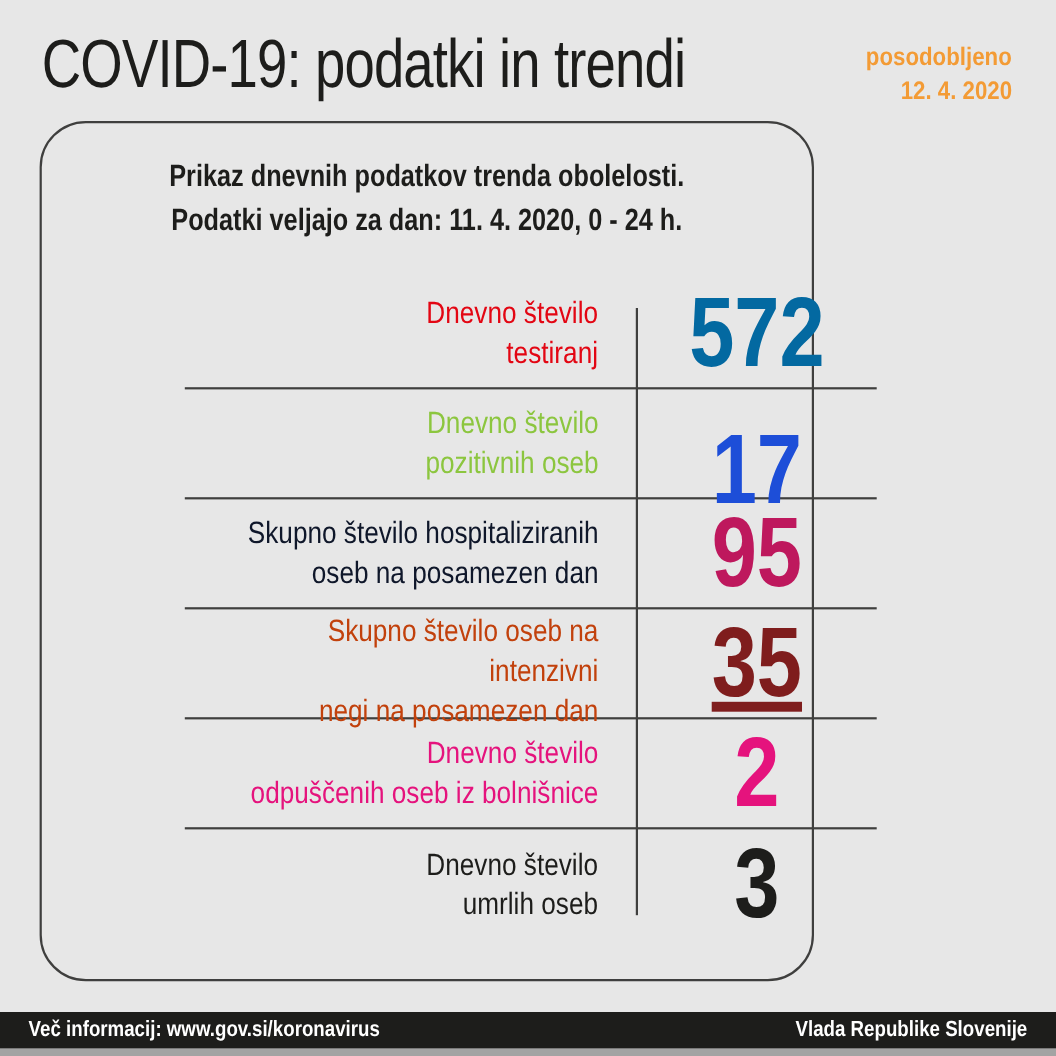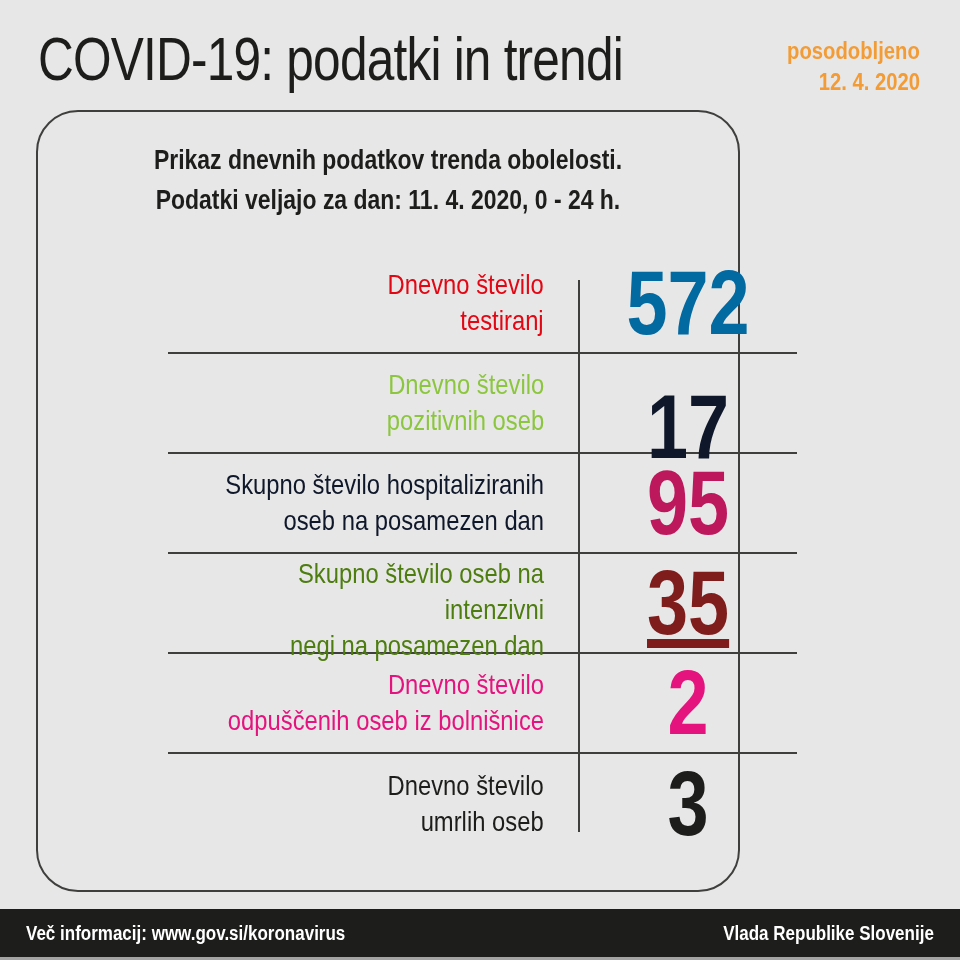--- a/index.html
+++ b/index.html
@@ -56,22 +56,22 @@
     text-align:right;font-size:28px;line-height:36px;font-weight:400;
   }
   .row .label .squeeze{display:inline-block;transform:scaleX(0.85);transform-origin:right center;}
   .row .value{
     flex:1;display:flex;align-items:center;justify-content:center;
     font-size:90px;font-weight:700;line-height:1;
   }
   .row .value .squeeze{display:inline-block;transform:scaleX(0.82);transform-origin:center center;}
   
   .footer{
-    position:absolute;left:0;right:0;bottom:0;height:51px;
-    background:#1d1d1b;border-bottom:3px solid #a3a3a3;box-sizing:border-box;
+    position:absolute;left:0;right:0;bottom:0;height:40px;
+    background:#1d1d1b;border-bottom:7px solid #a3a3a3;box-sizing:border-box;
     display:flex;align-items:center;justify-content:space-between;
     padding:0 26px;color:#ffffff;
     font-size:20px;font-weight:700;
   }
   .footer .squeeze{display:inline-block;transform:scaleX(0.85);}
   .footer .left .squeeze{transform-origin:left center;}
   .footer .right .squeeze{transform-origin:right center;}
 </style>
 </head>
 <body>
@@ -102,36 +102,36 @@
         </div>
         <div class="value" style="color: #0369a1;">
           <span class="squeeze">572</span>
         </div>
       </div>
 
       <div class="row sep">
         <div class="label" style="color: rgb(140, 198, 63);">
           <span class="squeeze"><span>Dnevno število</span><br><span>pozitivnih oseb</span></span>
         </div>
-        <div class="value" style="color: #0f172a; margin-top: 48px;">
+        <div class="value" style="color: #1d4ed8; margin-top: 48px;">
           <span class="squeeze">17</span>
         </div>
       </div>
 
       <div class="row sep">
         <div class="label" style="color: #0f172a;">
           <span class="squeeze"><span>Skupno število hospitaliziranih</span><br><span>oseb na posamezen dan</span></span>
         </div>
         <div class="value" style="color: #be185d;">
           <span class="squeeze">95</span>
         </div>
       </div>
 
       <div class="row sep">
-        <div class="label" style="color: #4d7c0f; margin-top: 13px;">
+        <div class="label" style="color: #c2410c; margin-top: 13px;">
           <span class="squeeze"><span>Skupno število oseb na intenzivni</span><br><span>negi na posamezen dan</span></span>
         </div>
         <div class="value" style="color: #7f1d1d; text-decoration: underline;">
           <span class="squeeze">35</span>
         </div>
       </div>
 
       <div class="row sep">
         <div class="label" style="color: rgb(229, 19, 125);">
           <span class="squeeze"><span>Dnevno število</span><br><span>odpuščenih oseb iz bolnišnice</span></span>

